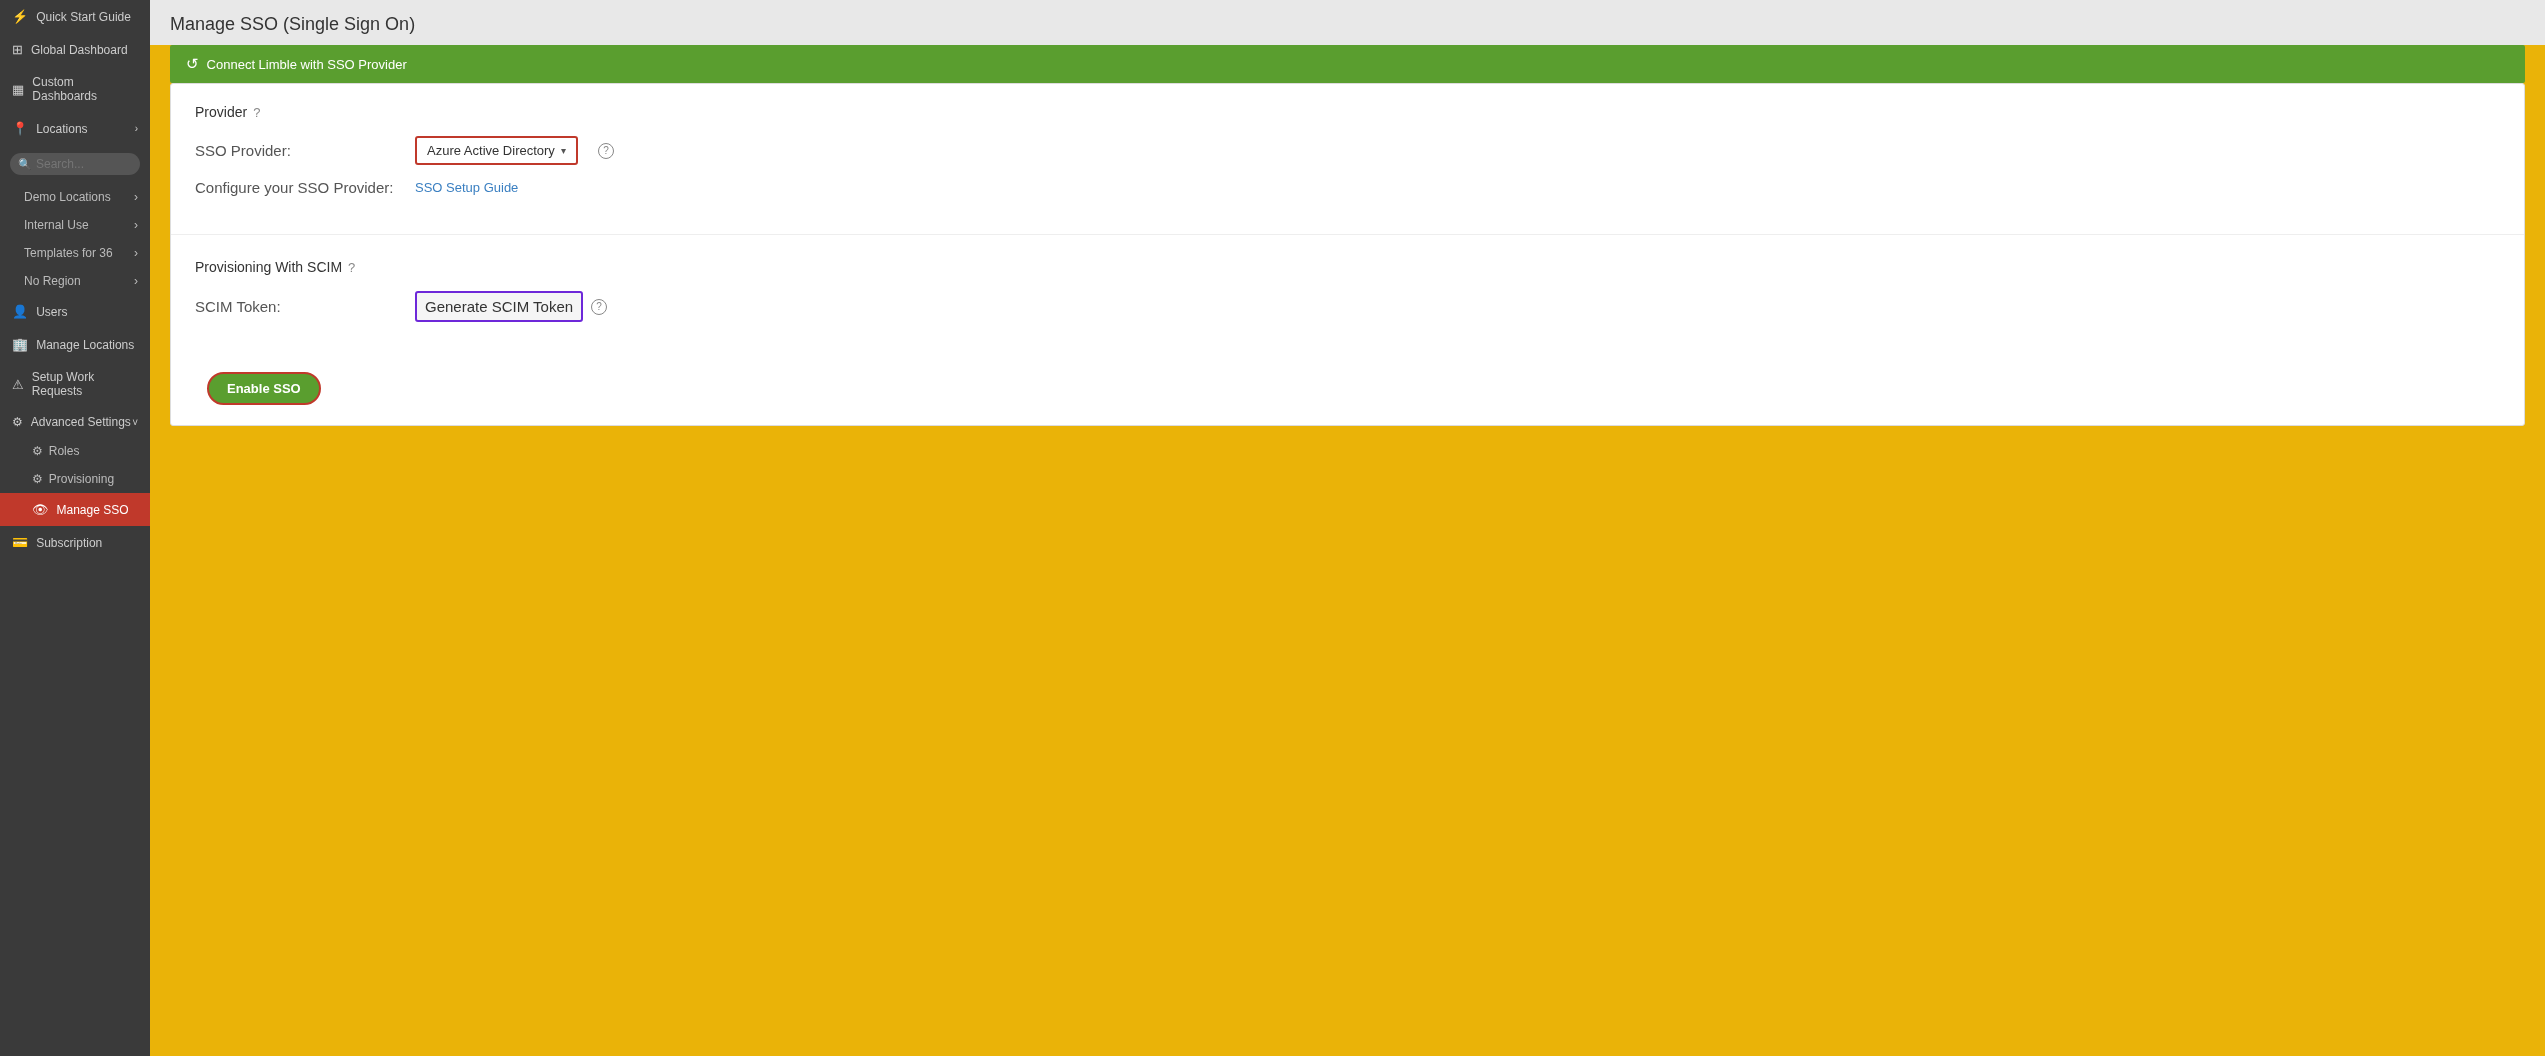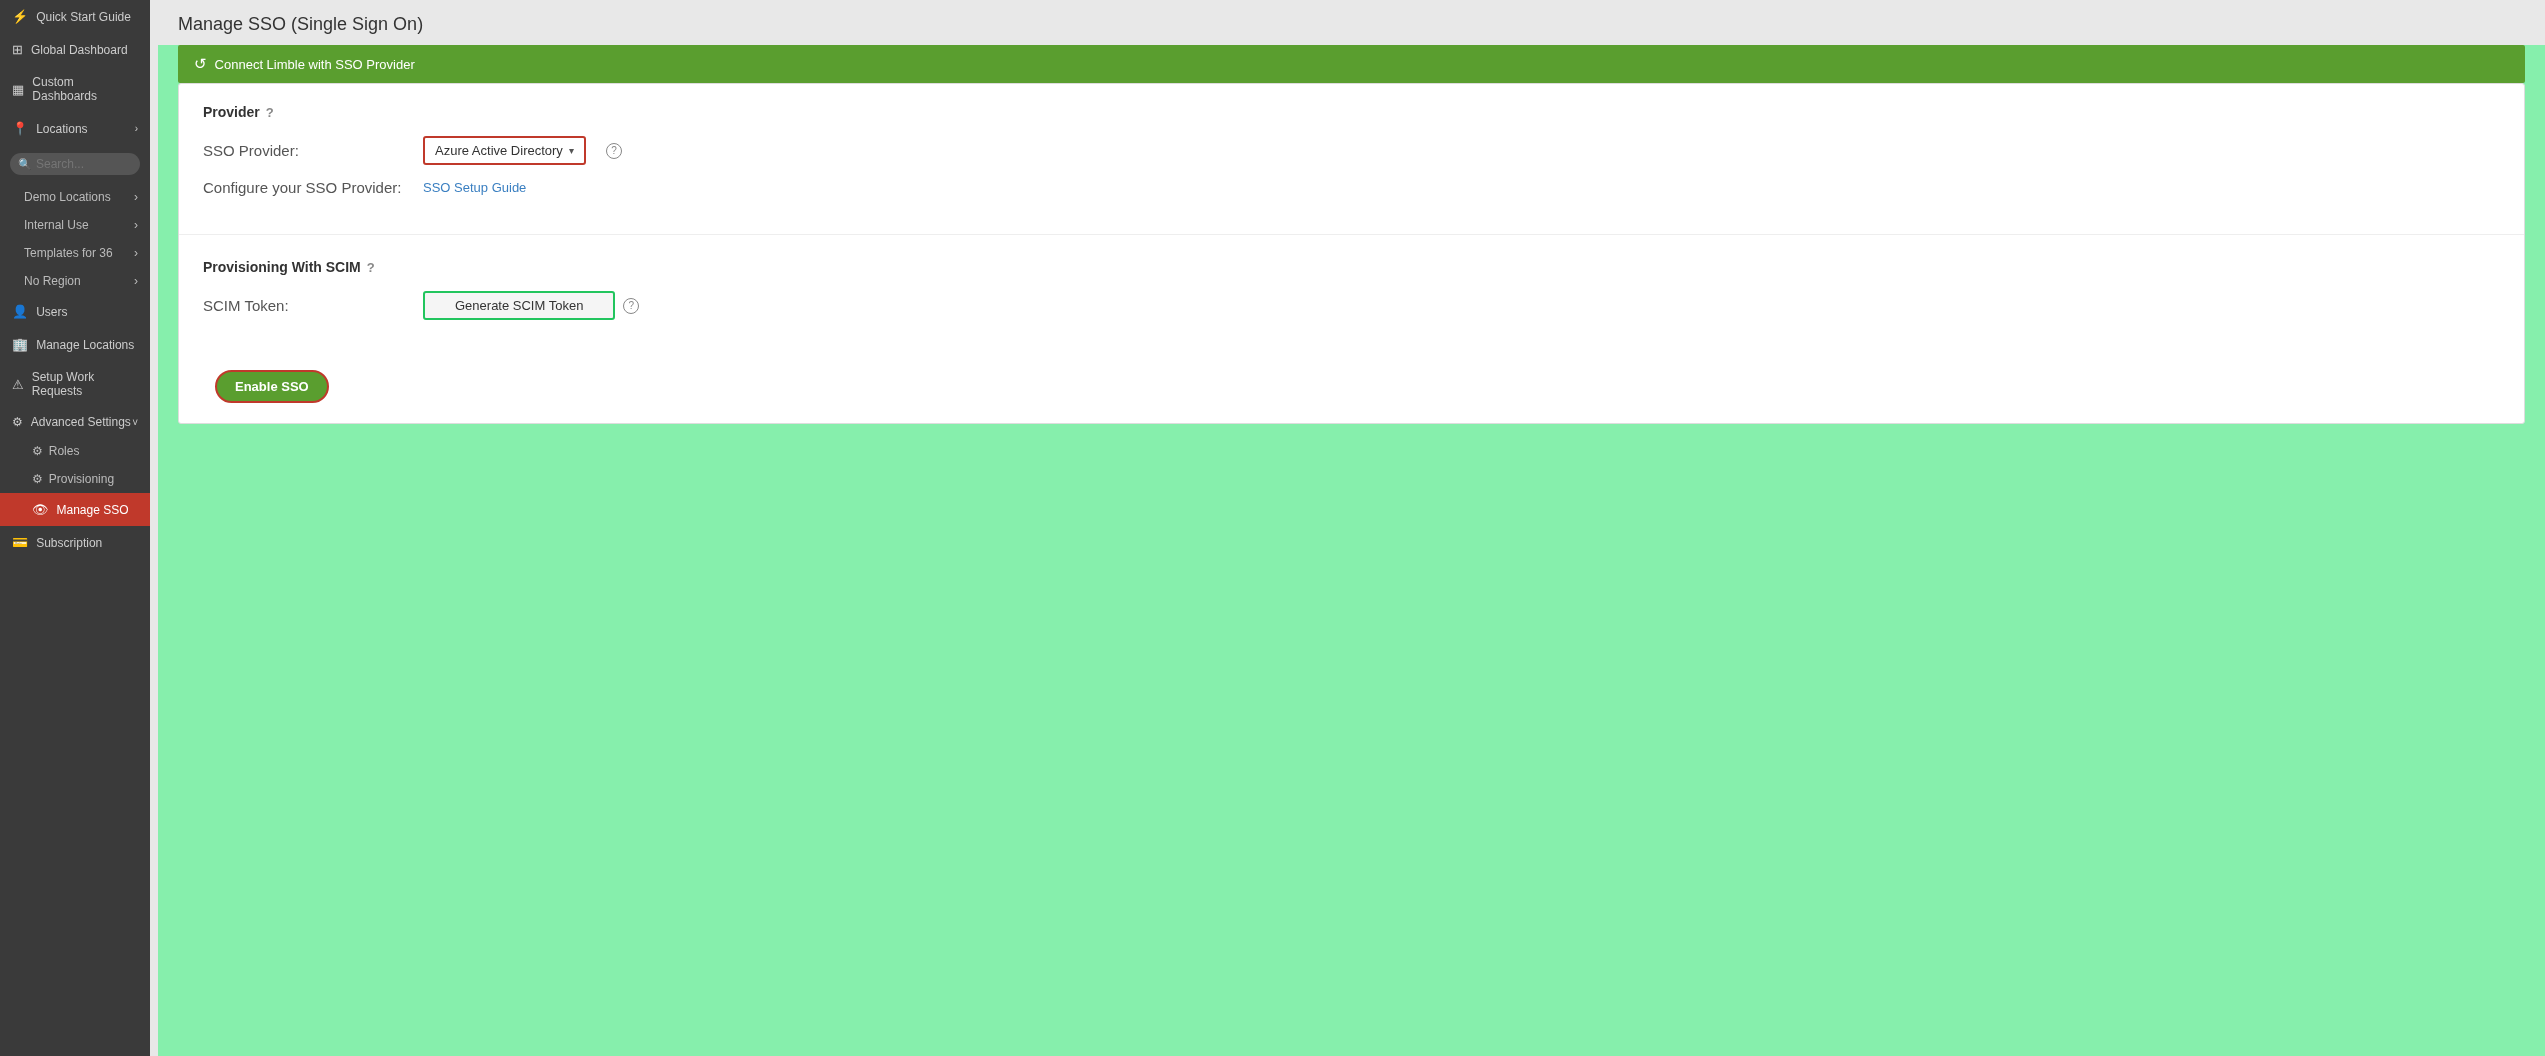--- a/index.html
+++ b/index.html
@@ -14,52 +14,52 @@
     .sidebar-search { padding: 8px 10px; }
     .sidebar-search input { width: 100%; background: #555; border: none; border-radius: 12px; padding: 4px 10px 4px 26px; color: #7dd3fc; font-size: 12px; outline: none; }
     .search-wrap { position: relative; }
     .search-wrap .search-icon-inner { position: absolute; left: 8px; top: 50%; transform: translateY(-50%); color: #aaa; font-size: 11px; }
     .sidebar-sub-item { padding: 7px 12px 7px 24px; font-size: 12px; color: #bbb; cursor: pointer; display: flex; align-items: center; }
     .sidebar-section-header { padding: 8px 12px; font-size: 12px; color: #ccc; display: flex; align-items: center; cursor: pointer; }
     .sidebar-section-header .icon { margin-right: 8px; }
     .sidebar-section-header .chevron { margin-left: auto; font-size: 10px; }
 
     
-    .main { flex: 1; display: flex; flex-direction: column; overflow: hidden; background: #86efac; margin-left: 8px; }
+    .main { flex: 1; display: flex; flex-direction: column; overflow: hidden; background: #eab308; }
     .page-header { padding: 14px 20px 10px 20px; background: #e8e8e8; }
     .page-title { font-size: 18px; font-weight: 400; color: #333; }
 
     .content-area { flex: 1; padding: 0 20px 20px 20px; overflow-y: auto; }
 
     
     .banner { background: #5a9e2f; color: #fff; padding: 10px 16px; display: flex; align-items: center; border-radius: 2px; margin-bottom: 0; font-size: 13px; }
     .banner .banner-icon { margin-right: 8px; font-size: 15px; }
 
     
     .card { background: #fff; border: 1px solid #ddd; border-radius: 3px; margin-top: 0; }
     .card-section { padding: 20px 24px; }
-    .section-title { font-size: 14px; font-weight: 700; color: #333; margin-bottom: 16px; display: flex; align-items: center; gap: 6px; }
+    .section-title { font-size: 14px; font-weight: 400; color: #333; margin-bottom: 16px; display: flex; align-items: center; gap: 6px; }
     .section-title .help-icon { color: #888; font-size: 13px; cursor: pointer; }
 
     .form-row { display: flex; align-items: center; margin-bottom: 14px; }
     .form-label { width: 220px; color: #555; font-size: 15px; flex-shrink: 0; }
     .form-control { flex: 1; }
 
     
     .dropdown-select { display: inline-flex; align-items: center; border: 2px solid #c0392b; border-radius: 3px; padding: 5px 10px; background: #fff; cursor: pointer; font-size: 13px; color: #333; gap: 6px; }
     .dropdown-select .chevron-down { font-size: 10px; color: #555; }
     .dropdown-select-wrap { display: flex; align-items: center; gap: 20px; }
     .help-circle { width: 16px; height: 16px; border-radius: 50%; border: 1px solid #888; display: inline-flex; align-items: center; justify-content: center; font-size: 10px; color: #888; cursor: pointer; }
 
     .link-blue { color: #3a7fc1; text-decoration: none; font-size: 13px; cursor: pointer; }
 
     .divider { border: none; border-top: 1px solid #eee; margin: 4px 0; }
 
     
-    .btn-outline { display: inline-flex; align-items: center; border: 2px solid #22c55e; border-radius: 3px; padding: 5px 30px; background: #f5f5f5; cursor: pointer; font-size: 13px; color: #333; gap: 6px; }
+    .btn-outline { display: inline-flex; align-items: center; border: 2px solid #6d28d9; border-radius: 3px; padding: 5px 8px; background: #f5f5f5; cursor: pointer; font-size: 15px; color: #333; gap: 6px; }
     .btn-outline-wrap { display: flex; align-items: center; gap: 8px; }
 
     
     .btn-primary { background: #5a9e2f; color: #fff; border: 2px solid #c0392b; border-radius: 20px; padding: 7px 18px; font-size: 13px; font-weight: 600; cursor: pointer; }
 
     .enable-sso-wrap { padding: 16px 24px 20px 36px; }
   </style>
 </head>
 <body>
 

